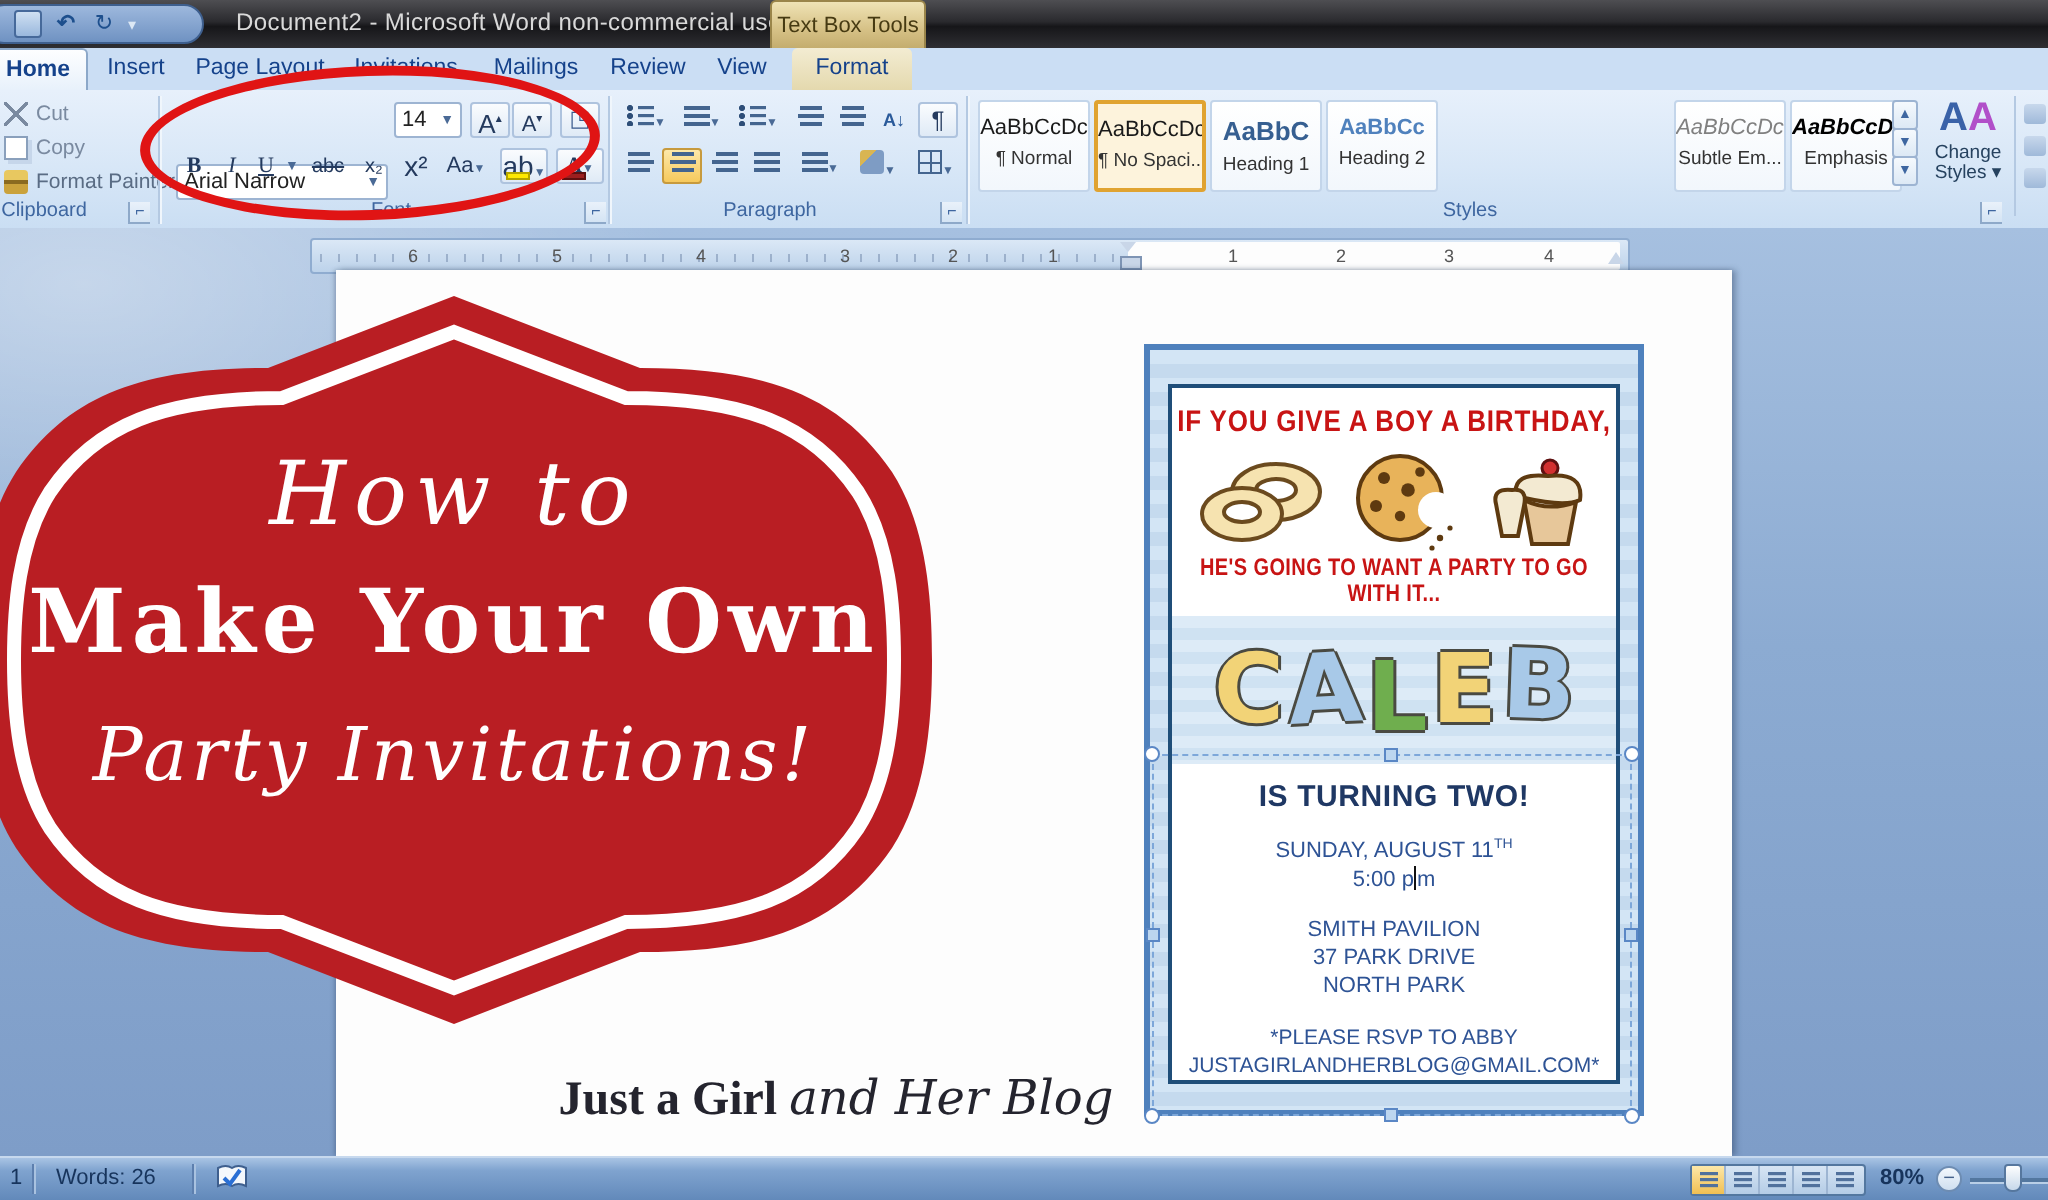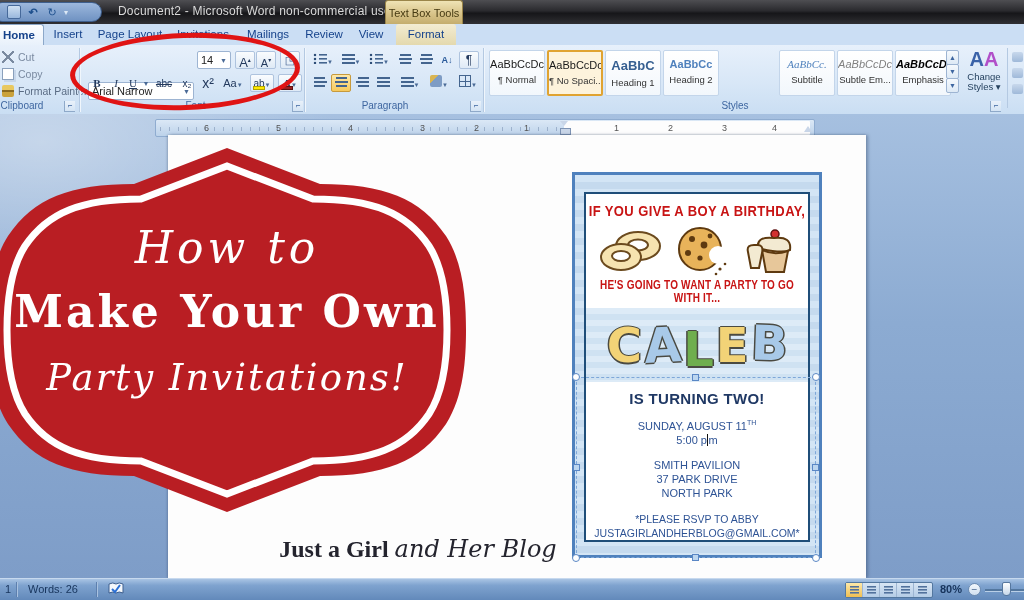--- a/index.html
+++ b/index.html
@@ -231,21 +231,21 @@
     <div class="rbtn framed" style="left:280px;top:6px;width:20px;"><span style="color:#3a5a8c;">◳</span></div>
 
     <div class="rbtn" style="left:88px;top:29px;width:18px;font-weight:bold;font-family:'Liberation Serif',serif;">B</div>
     <div class="rbtn" style="left:108px;top:29px;width:16px;font-style:italic;font-family:'Liberation Serif',serif;">I</div>
     <div class="rbtn u" style="left:125px;top:29px;width:16px;font-family:'Liberation Serif',serif;">U</div>
     <div class="rbtn" style="left:141px;top:29px;width:10px;font-size:7px;color:#4a6a96;">▼</div>
     <div class="rbtn strike" style="left:152px;top:29px;width:24px;font-size:10px;">abc</div>
     <div class="rbtn" style="left:177px;top:29px;width:20px;font-size:10px;">x₂</div>
     <div class="rbtn" style="left:198px;top:29px;width:20px;font-size:14px;">x²</div>
     <div class="rbtn" style="left:220px;top:29px;width:26px;font-size:11px;"><span>Aa</span><span style="font-size:6px;color:#4a6a96;">▼</span></div>
-    <div class="rbtn framed" style="left:250px;top:29px;width:24px;"><span style="font-size:10px;">ab</span><span style="font-size:6px;color:#4a6a96;">▼</span><span class="hl-bar"></span></div>
+    <div class="rbtn framed" style="left:250px;top:29px;width:24px;"><span style="font-size:14px;">ab</span><span style="font-size:6px;color:#4a6a96;">▼</span><span class="hl-bar"></span></div>
     <div class="rbtn framed" style="left:278px;top:29px;width:24px;font-family:'Liberation Serif',serif;font-weight:bold;">A<span style="font-size:6px;color:#4a6a96;">▼</span><span class="fc-bar"></span></div>
 
     <div class="grp-label" style="left:88px;width:215px;">Font</div>
     <div class="launcher" style="left:292px;">⌐</div>
     <div class="group-sep" style="left:304px;"></div>
 
     <div class="rbtn" style="left:310px;top:6px;width:26px;"><span class="bullets"></span><span style="font-size:6px;color:#4a6a96;">▼</span></div>
     <div class="rbtn" style="left:338px;top:6px;width:26px;"><span class="bars"></span><span style="font-size:6px;color:#4a6a96;">▼</span></div>
     <div class="rbtn" style="left:366px;top:6px;width:26px;"><span class="bullets"></span><span style="font-size:6px;color:#4a6a96;">▼</span></div>
     <div class="rbtn" style="left:395px;top:6px;width:20px;"><span class="bars c"></span></div>
@@ -273,24 +273,20 @@
       <div class="sample">AaBbCcDc</div>
       <div class="sname">¶ No Spaci...</div>
     </div>
     <div class="chip s-h1" style="left:605px;">
       <div class="sample" style="font-size:13px;">AaBbC</div>
       <div class="sname">Heading 1</div>
     </div>
     <div class="chip s-h2" style="left:663px;">
       <div class="sample">AaBbCc</div>
       <div class="sname">Heading 2</div>
-    </div>
-    <div class="chip s-sub" style="left:779px;">
-      <div class="sample">AaBbCc.</div>
-      <div class="sname">Subtitle</div>
     </div>
     <div class="chip s-subem" style="left:837px;">
       <div class="sample">AaBbCcDc</div>
       <div class="sname">Subtle Em...</div>
     </div>
     <div class="chip s-em" style="left:895px;">
       <div class="sample">AaBbCcDc</div>
       <div class="sname">Emphasis</div>
     </div>
     <div class="scrollcol">

